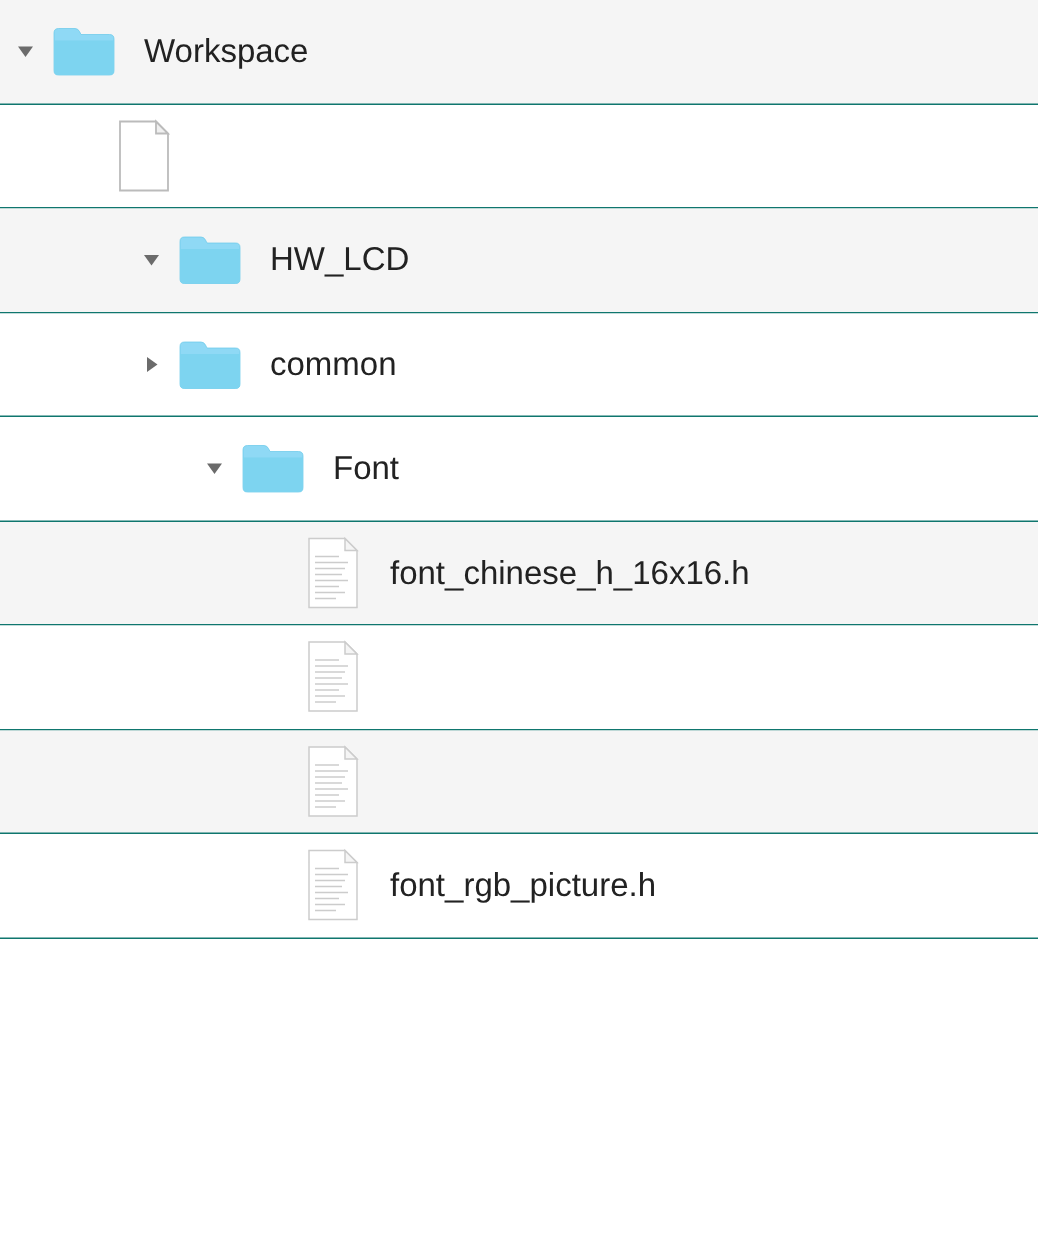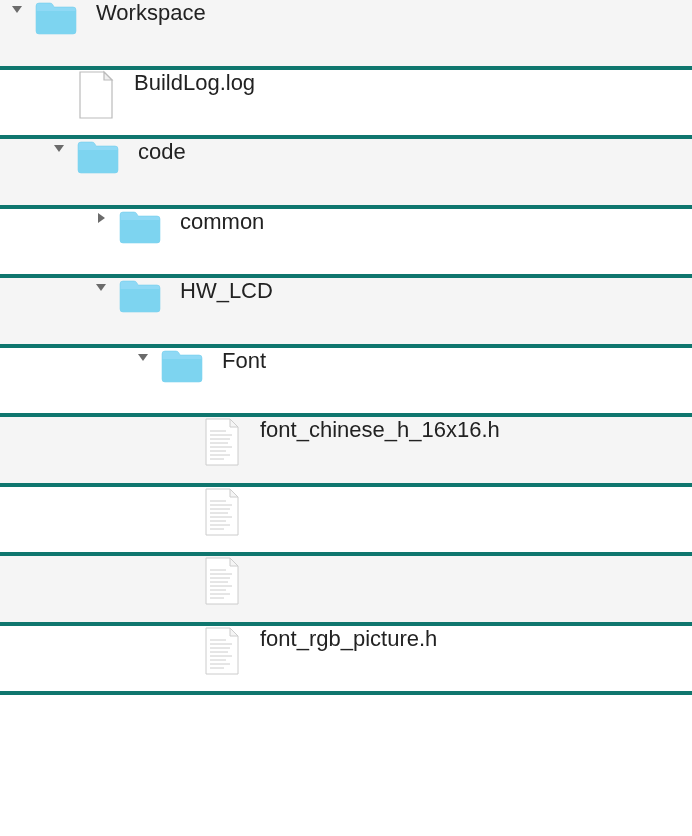--- a/index.html
+++ b/index.html
@@ -9,22 +9,23 @@
     }
     body {
       font-family: -apple-system, BlinkMacSystemFont, "Helvetica Neue", sans-serif;
       font-size: 22px;
       color: #333;
       background: #fff;
       width: 692px;
     }
     .tree-row {
       display: flex;
+      align-items: center;
       height: 69.5px;
-      border-bottom: 4px solid #0f766e;
+      border-bottom: 1px solid #0f766e;
       padding-left: 8px;
     }
     .tree-row.odd {
       background: #f5f5f5;
     }
     .tree-row.even {
       background: #ffffff;
     }
     .indent {
       flex-shrink: 0;
@@ -86,60 +87,46 @@
   </svg>
       <span class="label">Workspace</span>
     </div>
     <div class="tree-row even">
       <div class="indent" style="width: 42px;"></div>
       <div class="disclosure-spacer"></div>
       <svg viewBox="0 0 40 50" class="icon-file-blank">
     <path d="M 4 2 L 28 2 L 36 10 L 36 48 L 4 48 Z" fill="#ffffff" stroke="#bbb" stroke-width="1.2"></path>
     <path d="M 28 2 L 28 10 L 36 10 Z" fill="#f0f0f0" stroke="#bbb" stroke-width="1.2"></path>
   </svg>
-      <span class="label">BuildLog.log</span>
-    </div>
-    <div class="tree-row odd">
-      <div class="indent" style="width: 42px;"></div>
+    </div>
+    <div class="tree-row odd">
+      <div class="indent" style="width: 84px;"></div>
       <div class="disclosure">
         <svg viewBox="0 0 14 14">
           <path d="M 2 4 L 12 4 L 7 11 Z" fill="#6b6b6b"></path>
         </svg>
       </div>
       <svg viewBox="0 0 44 36" class="icon-folder">
     <path d="M 2 6 Q 2 3 5 3 L 16 3 Q 18 3 19 5 L 20 7 L 39 7 Q 42 7 42 10 L 42 31 Q 42 34 39 34 L 5 34 Q 2 34 2 31 Z" fill="#8fd9f5" stroke="#6bc9ea" stroke-width="0.5"></path>
     <path d="M 2 11 L 42 11 L 42 31 Q 42 34 39 34 L 5 34 Q 2 34 2 31 Z" fill="#7dd4f0"></path>
   </svg>
-      <span class="label">code</span>
+      <span class="label">HW_LCD</span>
     </div>
     <div class="tree-row even">
       <div class="indent" style="width: 84px;"></div>
       <div class="disclosure">
         <svg viewBox="0 0 14 14">
           <path d="M 4 2 L 11 7 L 4 12 Z" fill="#6b6b6b"></path>
         </svg>
       </div>
       <svg viewBox="0 0 44 36" class="icon-folder">
     <path d="M 2 6 Q 2 3 5 3 L 16 3 Q 18 3 19 5 L 20 7 L 39 7 Q 42 7 42 10 L 42 31 Q 42 34 39 34 L 5 34 Q 2 34 2 31 Z" fill="#8fd9f5" stroke="#6bc9ea" stroke-width="0.5"></path>
     <path d="M 2 11 L 42 11 L 42 31 Q 42 34 39 34 L 5 34 Q 2 34 2 31 Z" fill="#7dd4f0"></path>
   </svg>
       <span class="label">common</span>
-    </div>
-    <div class="tree-row odd">
-      <div class="indent" style="width: 84px;"></div>
-      <div class="disclosure">
-        <svg viewBox="0 0 14 14">
-          <path d="M 2 4 L 12 4 L 7 11 Z" fill="#6b6b6b"></path>
-        </svg>
-      </div>
-      <svg viewBox="0 0 44 36" class="icon-folder">
-    <path d="M 2 6 Q 2 3 5 3 L 16 3 Q 18 3 19 5 L 20 7 L 39 7 Q 42 7 42 10 L 42 31 Q 42 34 39 34 L 5 34 Q 2 34 2 31 Z" fill="#8fd9f5" stroke="#6bc9ea" stroke-width="0.5"></path>
-    <path d="M 2 11 L 42 11 L 42 31 Q 42 34 39 34 L 5 34 Q 2 34 2 31 Z" fill="#7dd4f0"></path>
-  </svg>
-      <span class="label">HW_LCD</span>
     </div>
     <div class="tree-row even">
       <div class="indent" style="width: 126px;"></div>
       <div class="disclosure">
         <svg viewBox="0 0 14 14">
           <path d="M 2 4 L 12 4 L 7 11 Z" fill="#6b6b6b"></path>
         </svg>
       </div>
       <svg viewBox="0 0 44 36" class="icon-folder">
     <path d="M 2 6 Q 2 3 5 3 L 16 3 Q 18 3 19 5 L 20 7 L 39 7 Q 42 7 42 10 L 42 31 Q 42 34 39 34 L 5 34 Q 2 34 2 31 Z" fill="#8fd9f5" stroke="#6bc9ea" stroke-width="0.5"></path>

